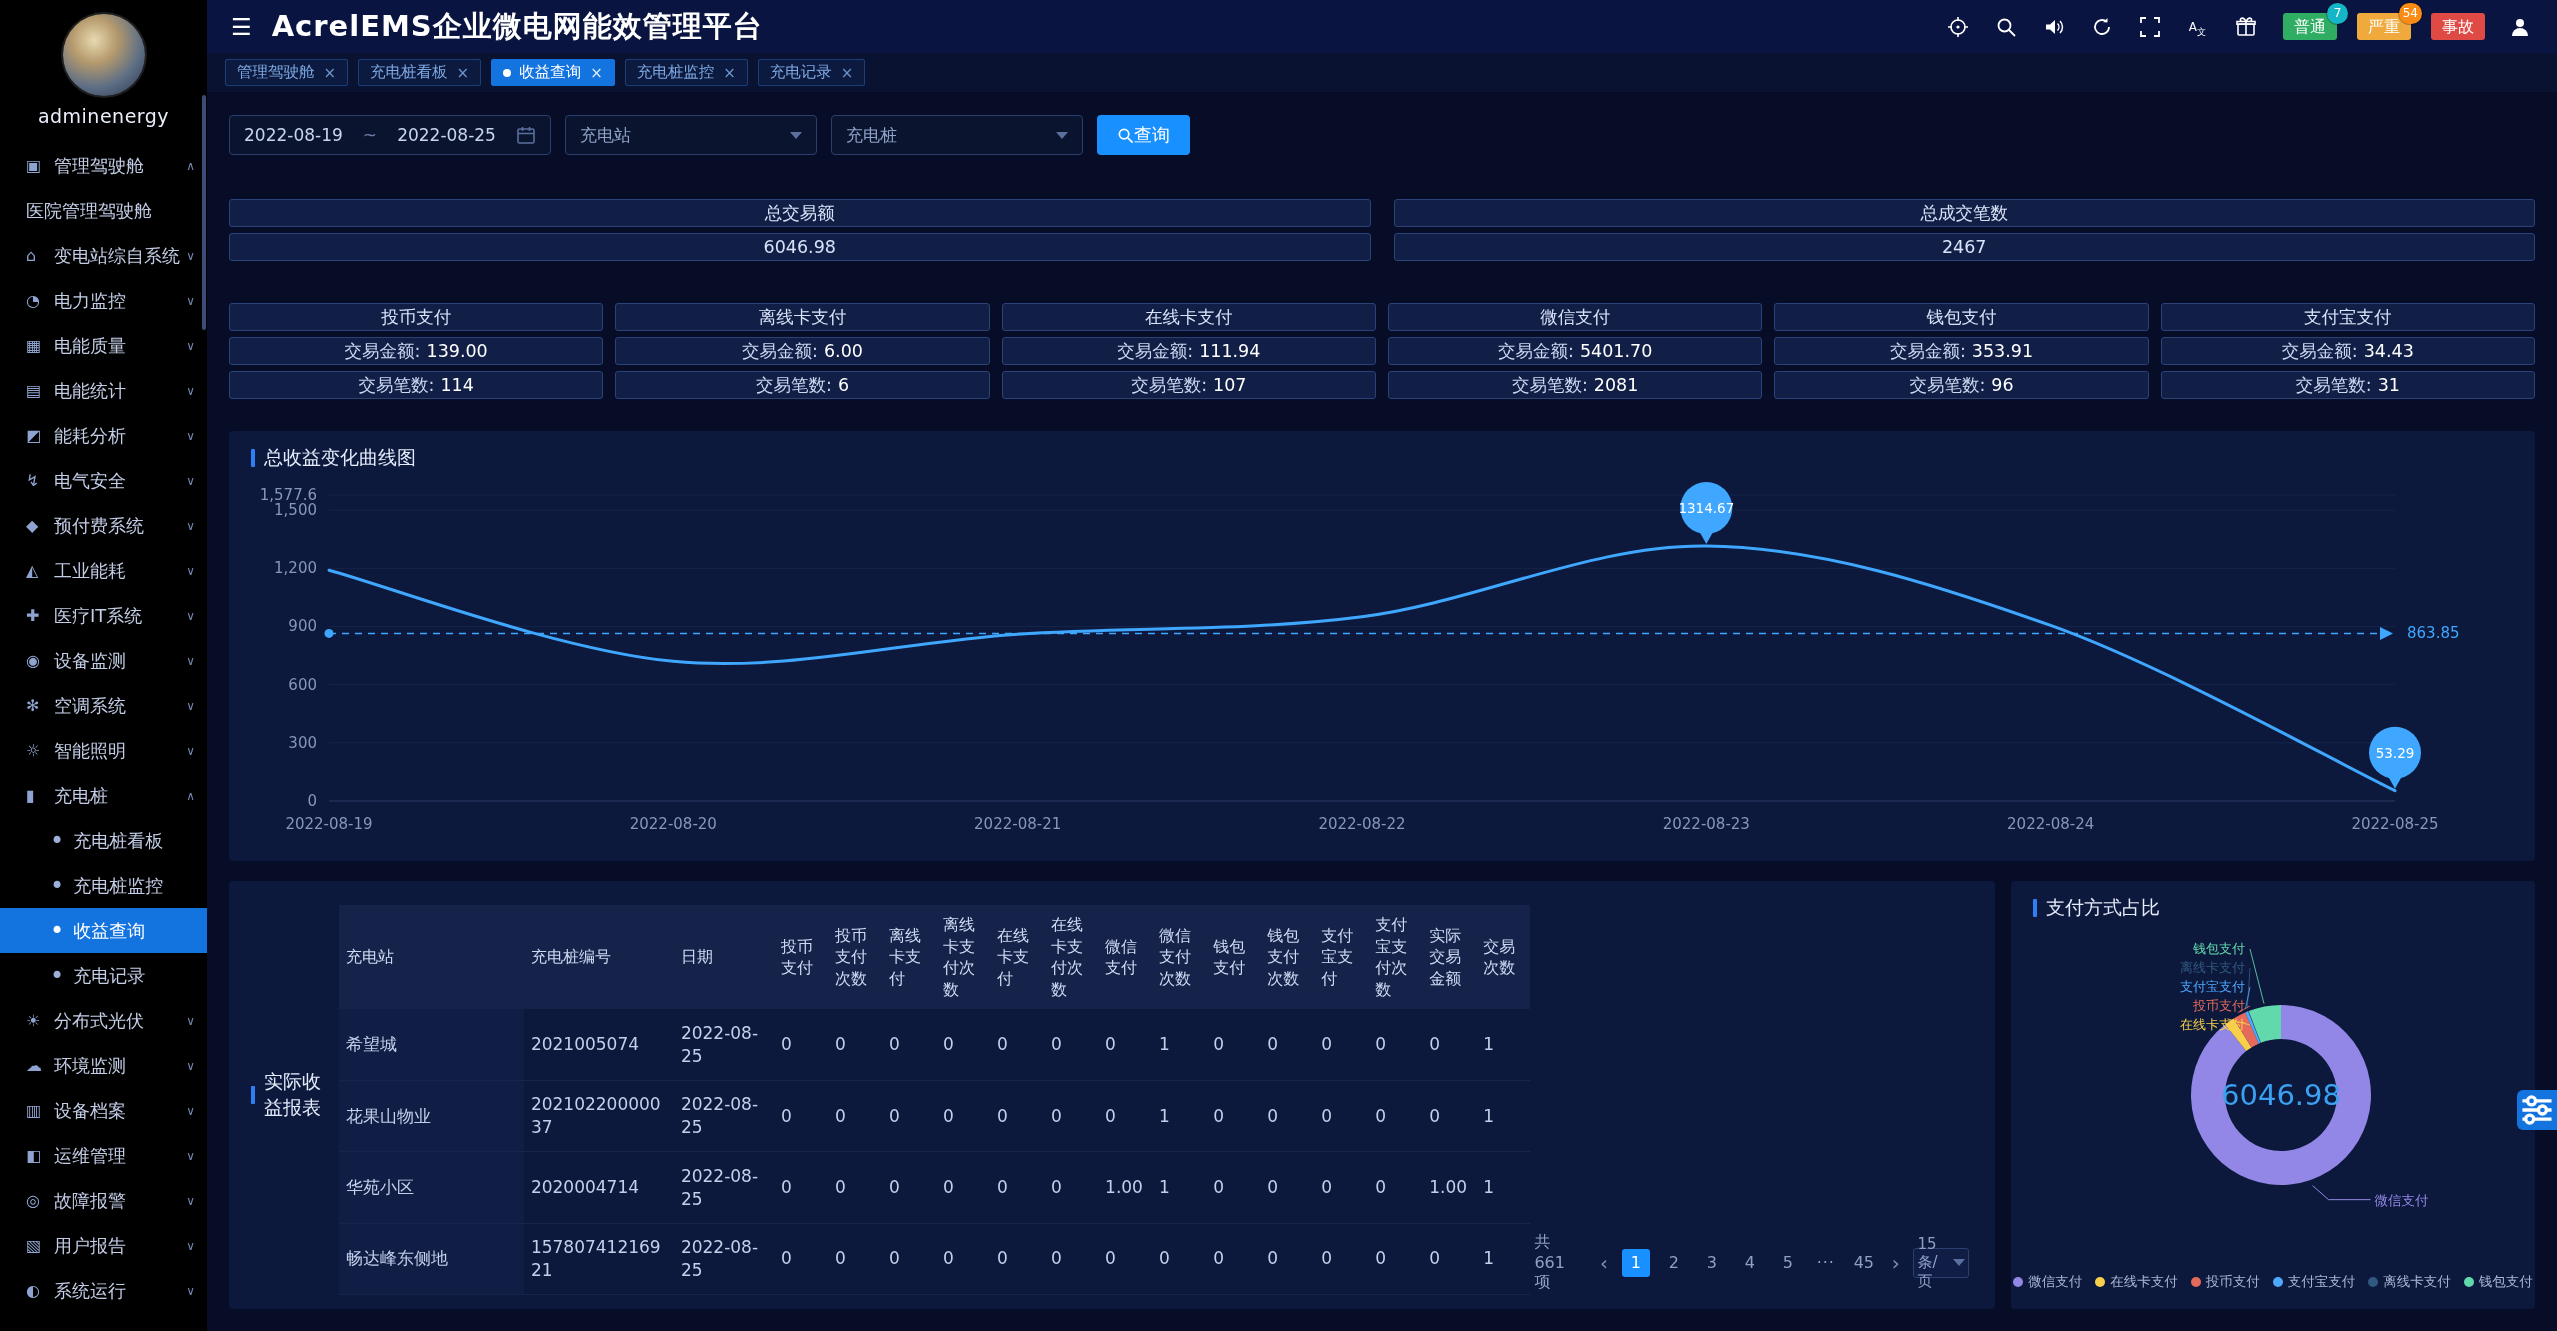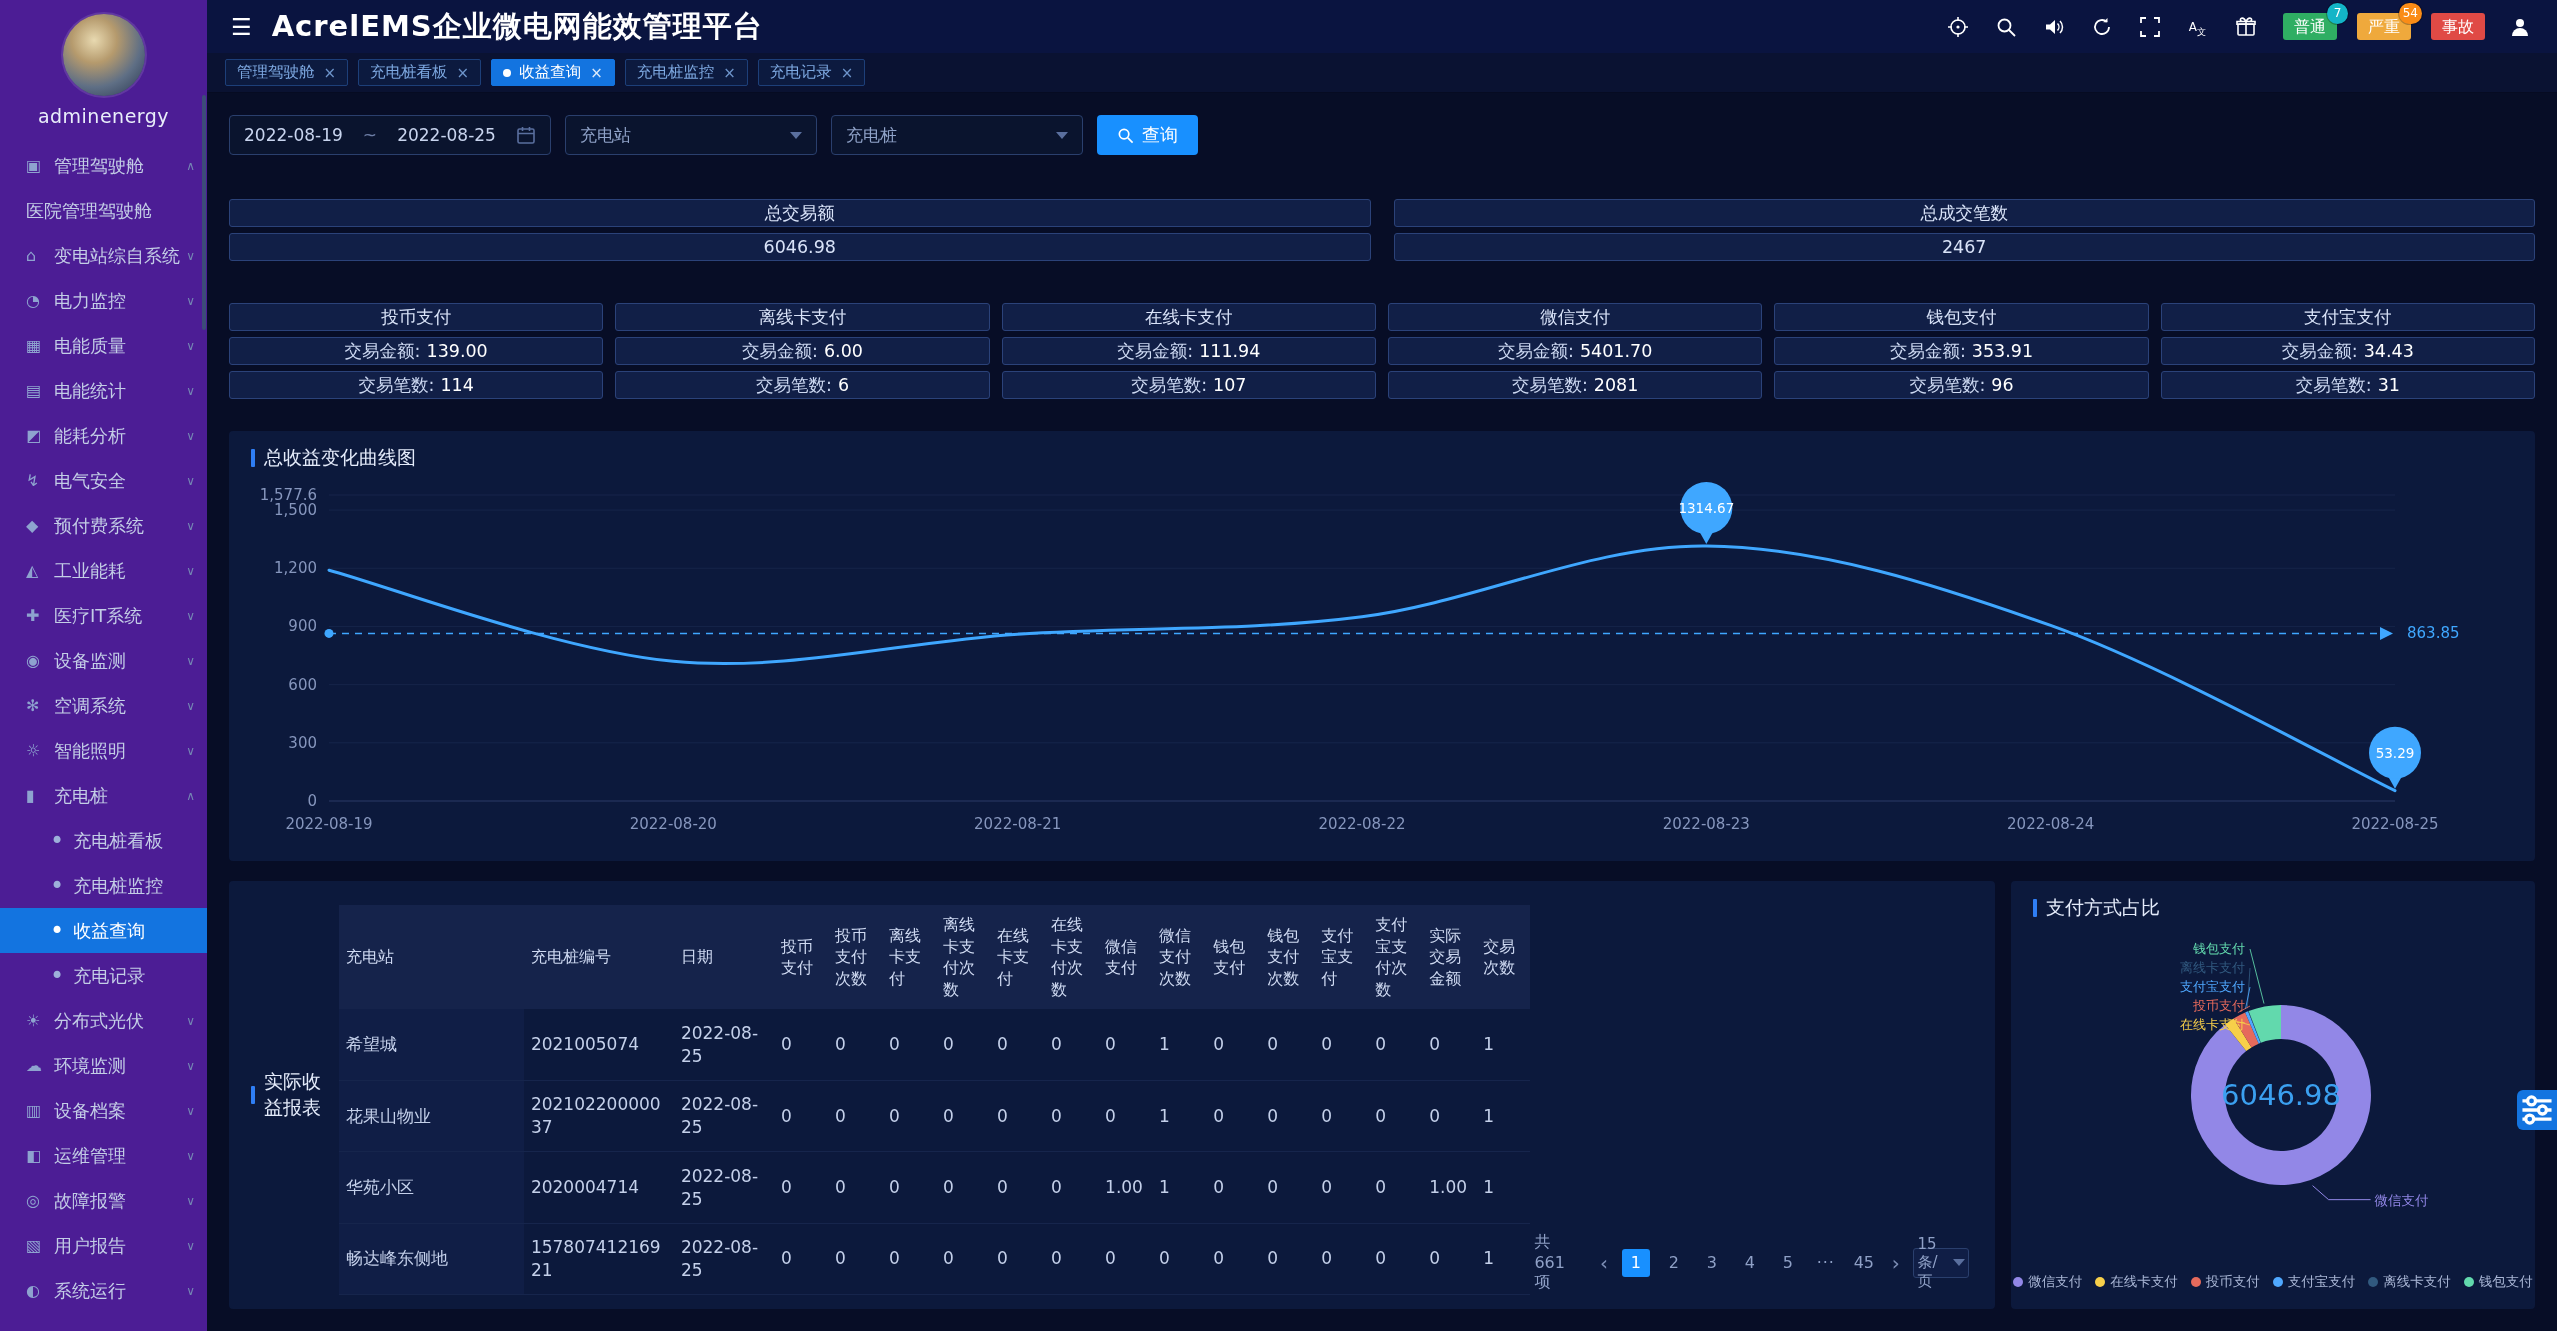--- a/index.html
+++ b/index.html
@@ -1,20 +1,20 @@
 <!DOCTYPE html>
 <html><head>
 <meta charset="utf-8">
 <style>
   *{margin:0;padding:0;box-sizing:border-box}
   html,body{width:2557px;height:1331px;overflow:hidden}
   body{background:#070d26;font-family:"DejaVu Sans","Liberation Sans",sans-serif;color:#dbe4f6;font-size:18px;position:relative}
 
   
-  .sidebar{position:absolute;left:0;top:0;bottom:0;width:207px;background:#4c1d95;z-index:5}
+  .sidebar{position:absolute;left:0;top:0;bottom:0;width:207px;background:#000000;z-index:5}
   .side-scroll{position:absolute;right:1px;top:95px;width:4px;height:235px;background:#3c4c78;border-radius:2px}
   .profile{padding:10px 0 4px;text-align:center}
   .avatar{width:82px;height:82px;border-radius:50%;margin:4px auto 9px;background:radial-gradient(circle at 38% 32%,#e8d9b0 0%,#b59a6d 30%,#5f6f85 62%,#25334d 100%);box-shadow:0 0 0 2px rgba(255,255,255,.12)}
   .username{font-size:19px;color:#e9eefa;letter-spacing:.5px}
   .menu{margin-top:12px}
   .menu-item{height:45px;display:flex;align-items:center;padding:0 12px 0 26px;color:#c3cde6;font-size:18px;cursor:pointer;white-space:nowrap}
   .menu-item .mi-icon{width:28px;font-size:16px;color:#8ea3cf;flex:none}
   .menu-item .mi-label{flex:1;overflow:hidden}
   .menu-item .mi-chev{font-size:12px;color:#7487b3;margin-left:4px}
   .menu-item.sub{padding-left:50px;font-size:18px}
@@ -42,21 +42,21 @@
   .tab-dot{width:8px;height:8px;border-radius:50%;background:#fff;flex:none}
   .tab-close{font-size:15px;opacity:.85;margin-left:1px;cursor:pointer}
 
   
   .content{padding:16px 22px 0;height:calc(100% - 93px)}
   .filterbar{display:flex;align-items:center;gap:14px;margin:6px 0 44px}
   .input-box{height:40px;background:#0a142e;border:1px solid #2a3f6d;border-radius:4px;display:flex;align-items:center;padding:0 14px;font-size:17px;color:#c8d4ee;cursor:pointer;gap:10px}
   .date-box{width:322px;justify-content:space-between}
   .select-box{width:252px;justify-content:space-between;color:#8fa2c8}
   .caret{width:0;height:0;border-left:6px solid transparent;border-right:6px solid transparent;border-top:7px solid #5a6f9e;flex:none}
-  .query-btn{height:40px;padding:0 20px;background:#1890ff;border:none;border-radius:4px;color:#fff;display:flex;align-items:center;gap:8px;font-size:18px;cursor:pointer}
+  .query-btn{height:40px;padding:0 20px;background:#1890ff;border:none;border-radius:4px;color:#fff;display:flex;align-items:center;gap:0;font-size:18px;cursor:pointer}
   .query-btn svg{width:17px;height:17px}
 
   .summary-row{display:flex;gap:23px;margin-bottom:42px}
   .summary-box{flex:1;display:flex;flex-direction:column;gap:6px}
   .cell{height:28px;background:#111f47;border:1px solid #2b4279;border-radius:3px;display:flex;align-items:center;justify-content:center;font-size:17.5px;color:#d9e3f8;white-space:nowrap}
   .cell .lbl{color:#cdd9f2}
   .cell .val{color:#fff;margin-left:6px}
 
   .cards-row{display:grid;grid-template-columns:repeat(6,1fr);gap:12px;margin-bottom:32px}
   .pay-card{display:flex;flex-direction:column;gap:6px}

